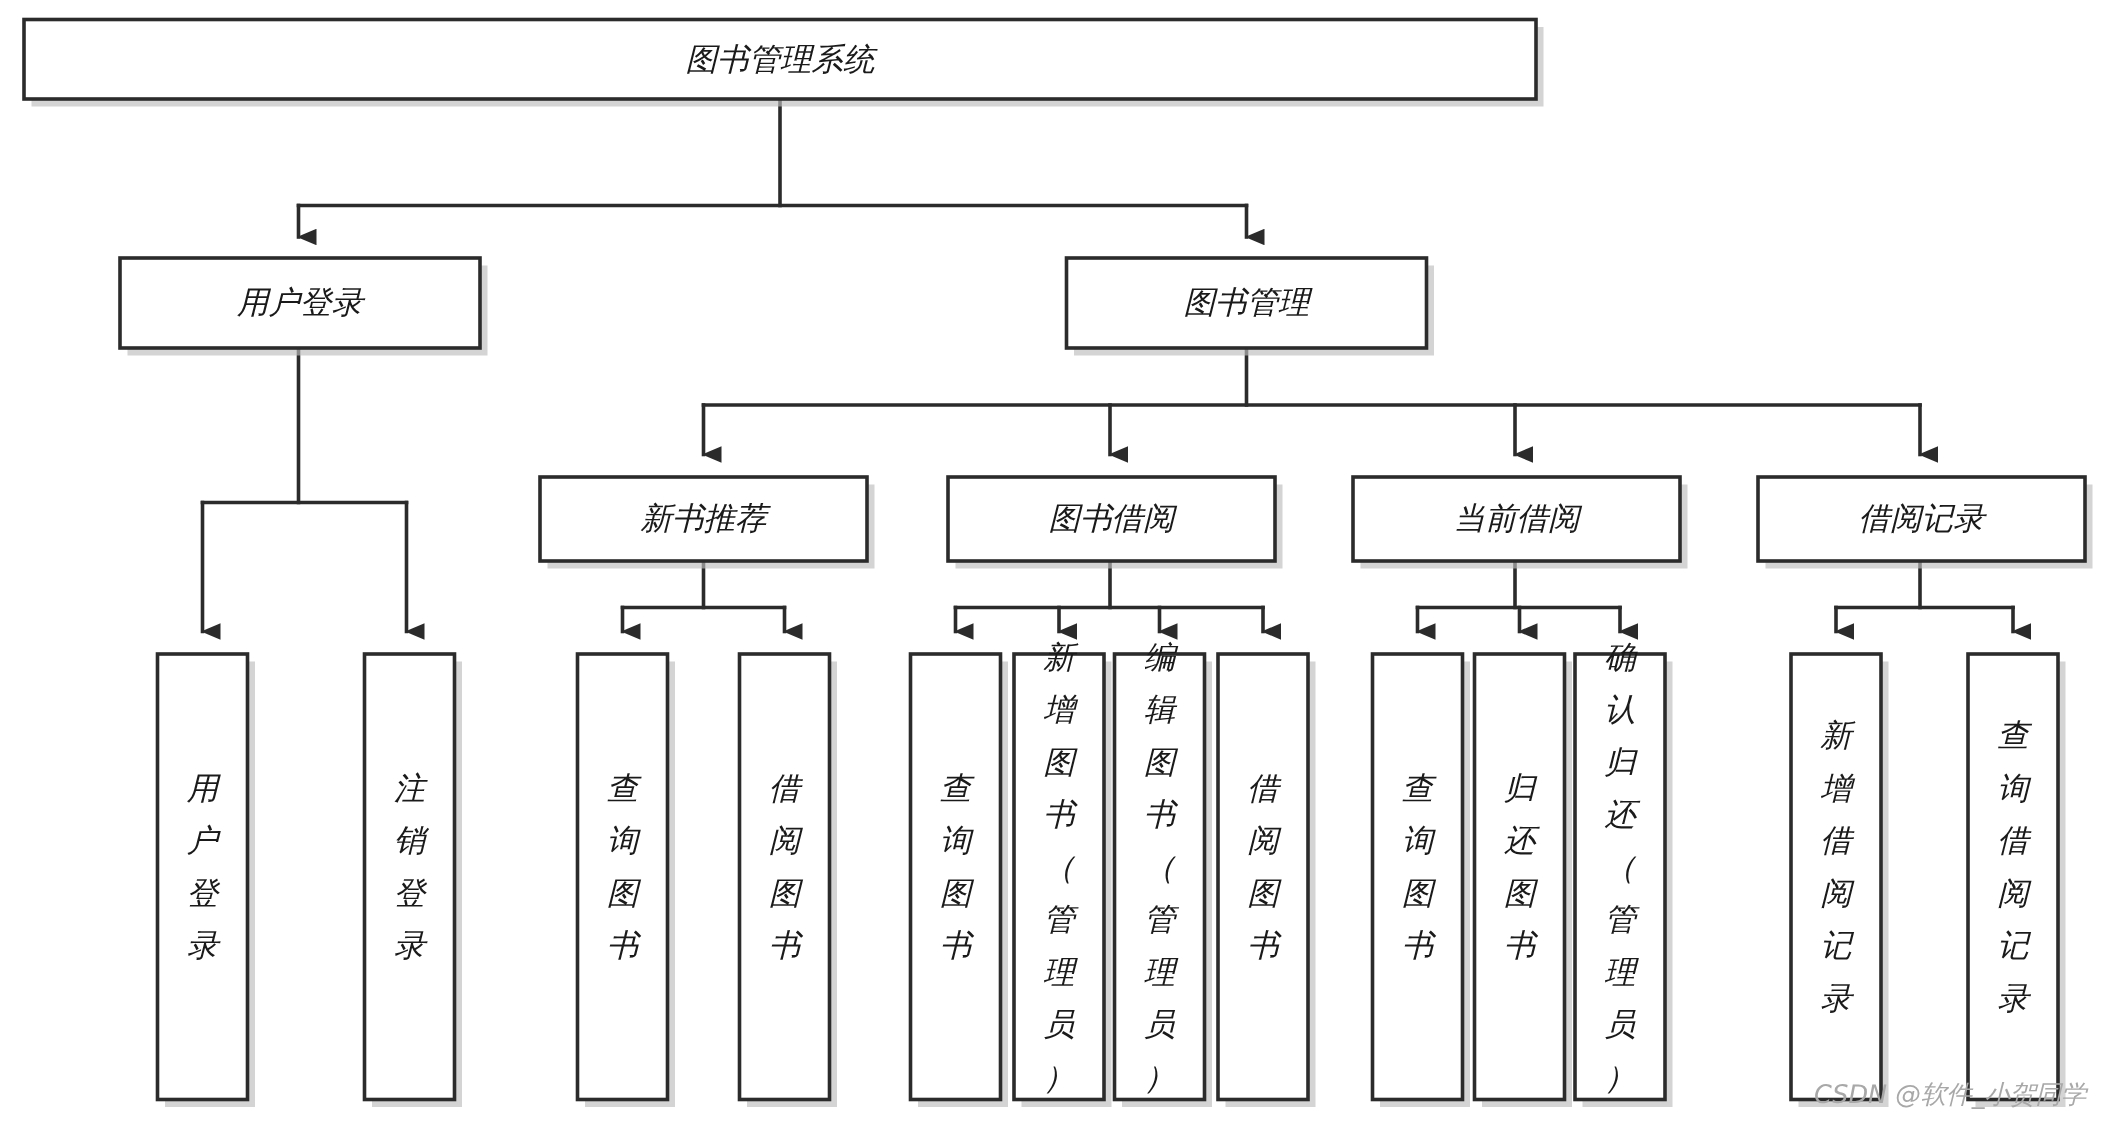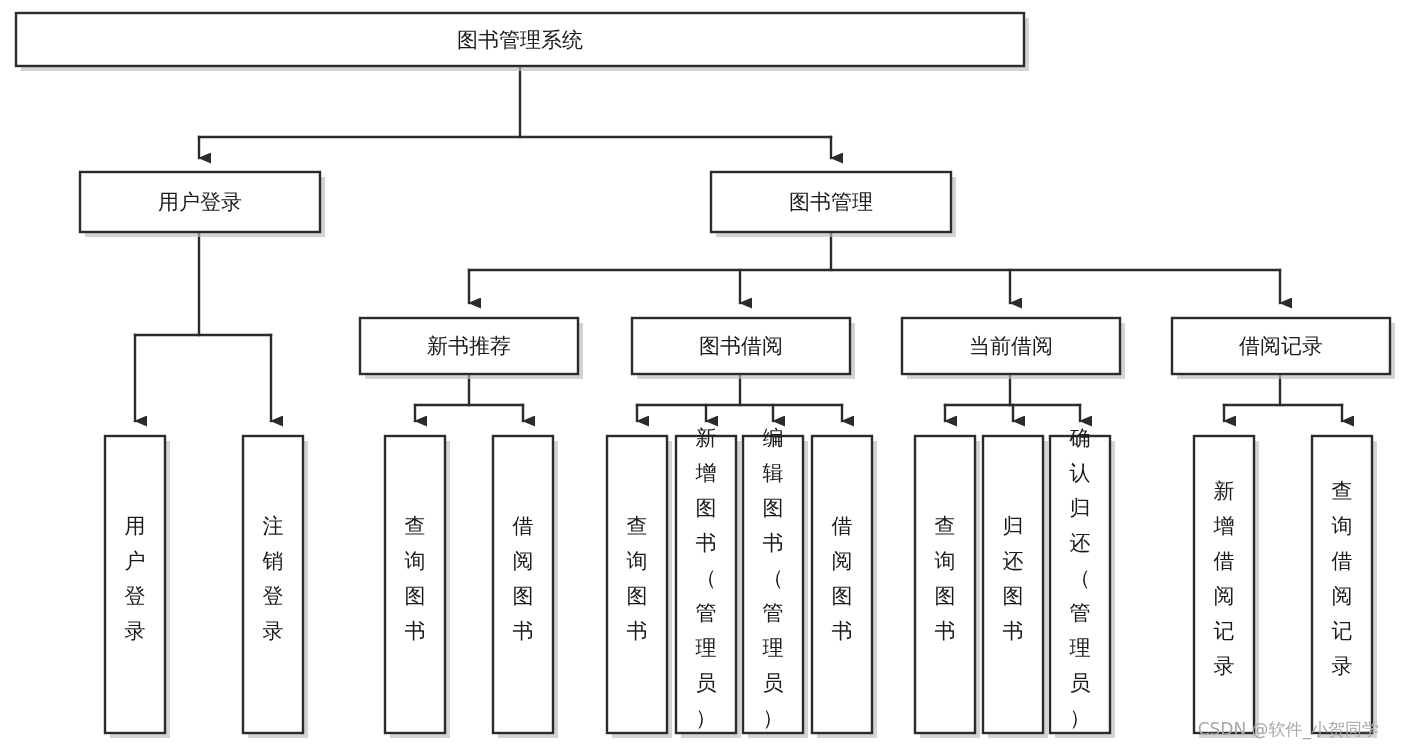--- a/index.html
+++ b/index.html
@@ -10,20 +10,21 @@
   }
   body {
     font-family: "DejaVu Sans", "Liberation Sans", sans-serif;
   }
   #diagram-root {
     position: relative;
     width: 1405px;
     height: 747px;
     background: #ffffff;
     overflow: hidden;
+    font-style: italic;
   }
   svg.tree-canvas {
     position: absolute;
     top: 0;
     left: 0;
     width: 1405px;
     height: 747px;
     display: block;
   }
   .node-box {
@@ -53,21 +54,21 @@
     dominant-baseline: middle;
   }
   .node-label-v {
     font-family: "DejaVu Sans", "Liberation Sans", sans-serif;
     font-size: 21px;
     fill: #1a1a1a;
     text-anchor: middle;
   }
   .watermark {
     position: absolute;
-    right: 26px;
+    right: 14px;
     bottom: 6px;
     font-family: "DejaVu Sans", "Liberation Sans", sans-serif;
     font-size: 17px;
     color: #a8a8a8;
     white-space: nowrap;
     user-select: none;
   }
 </style>
 </head>
 <body>

